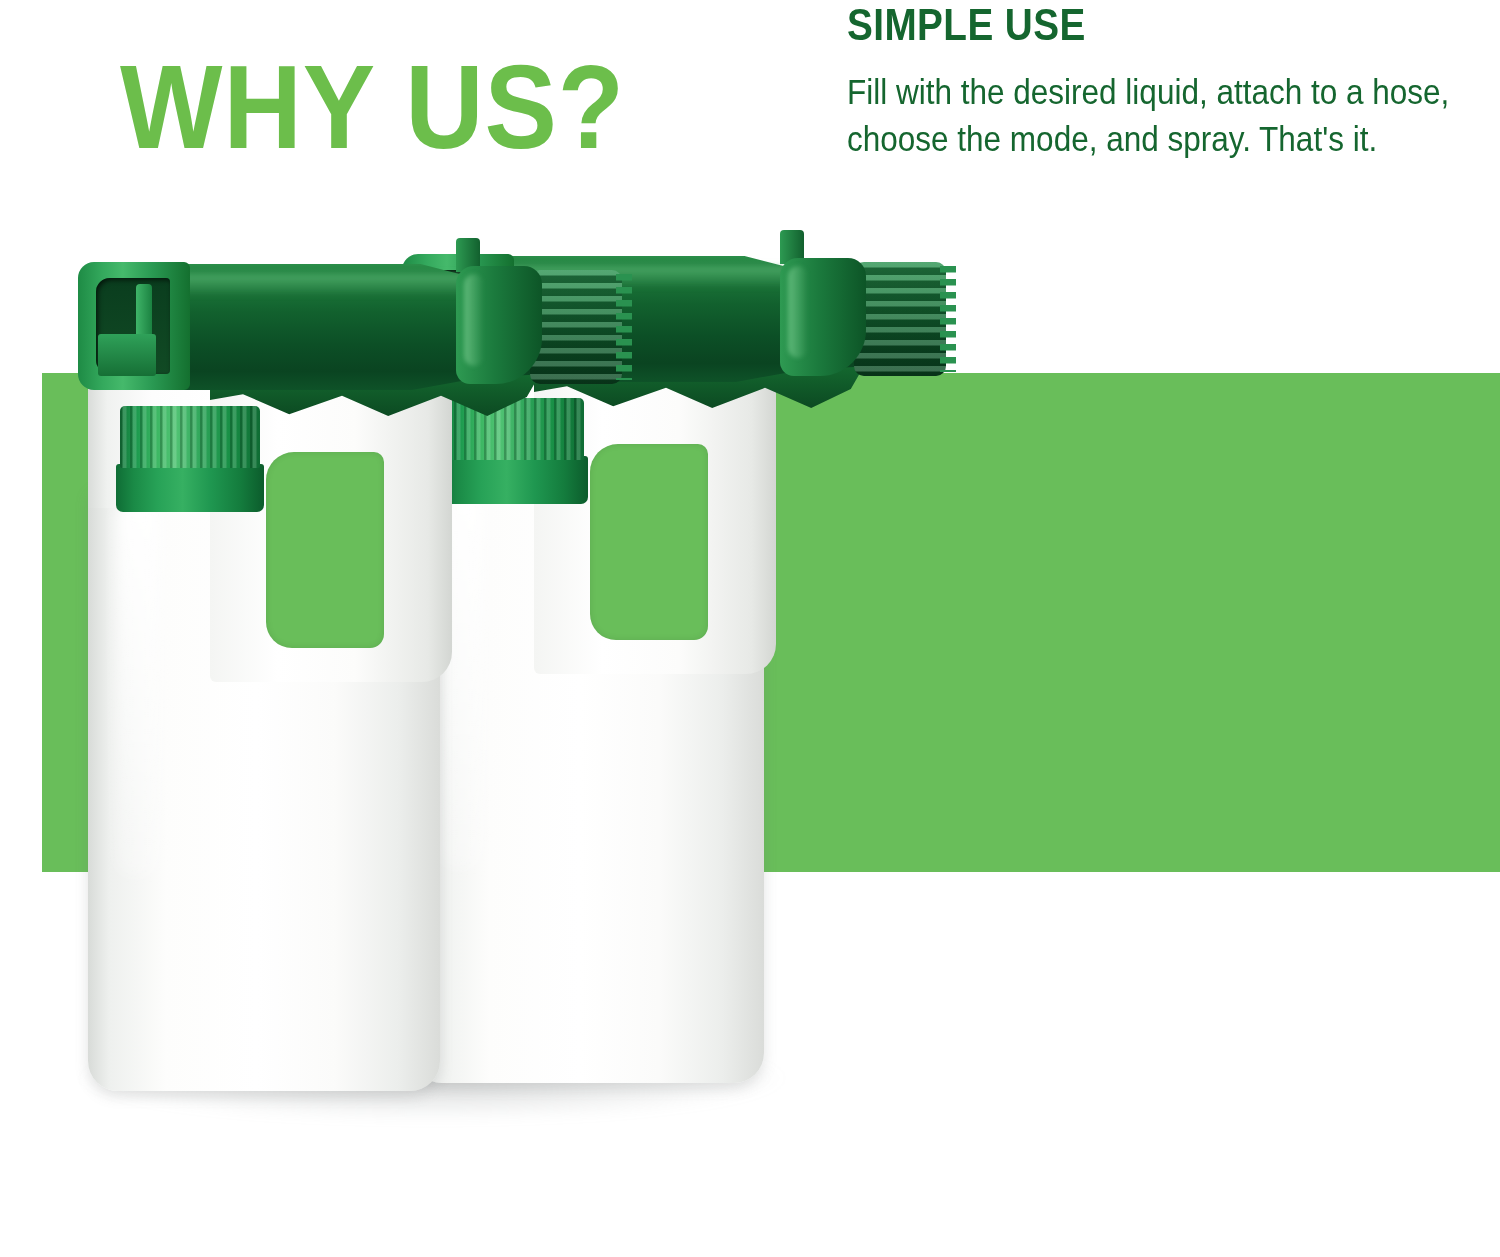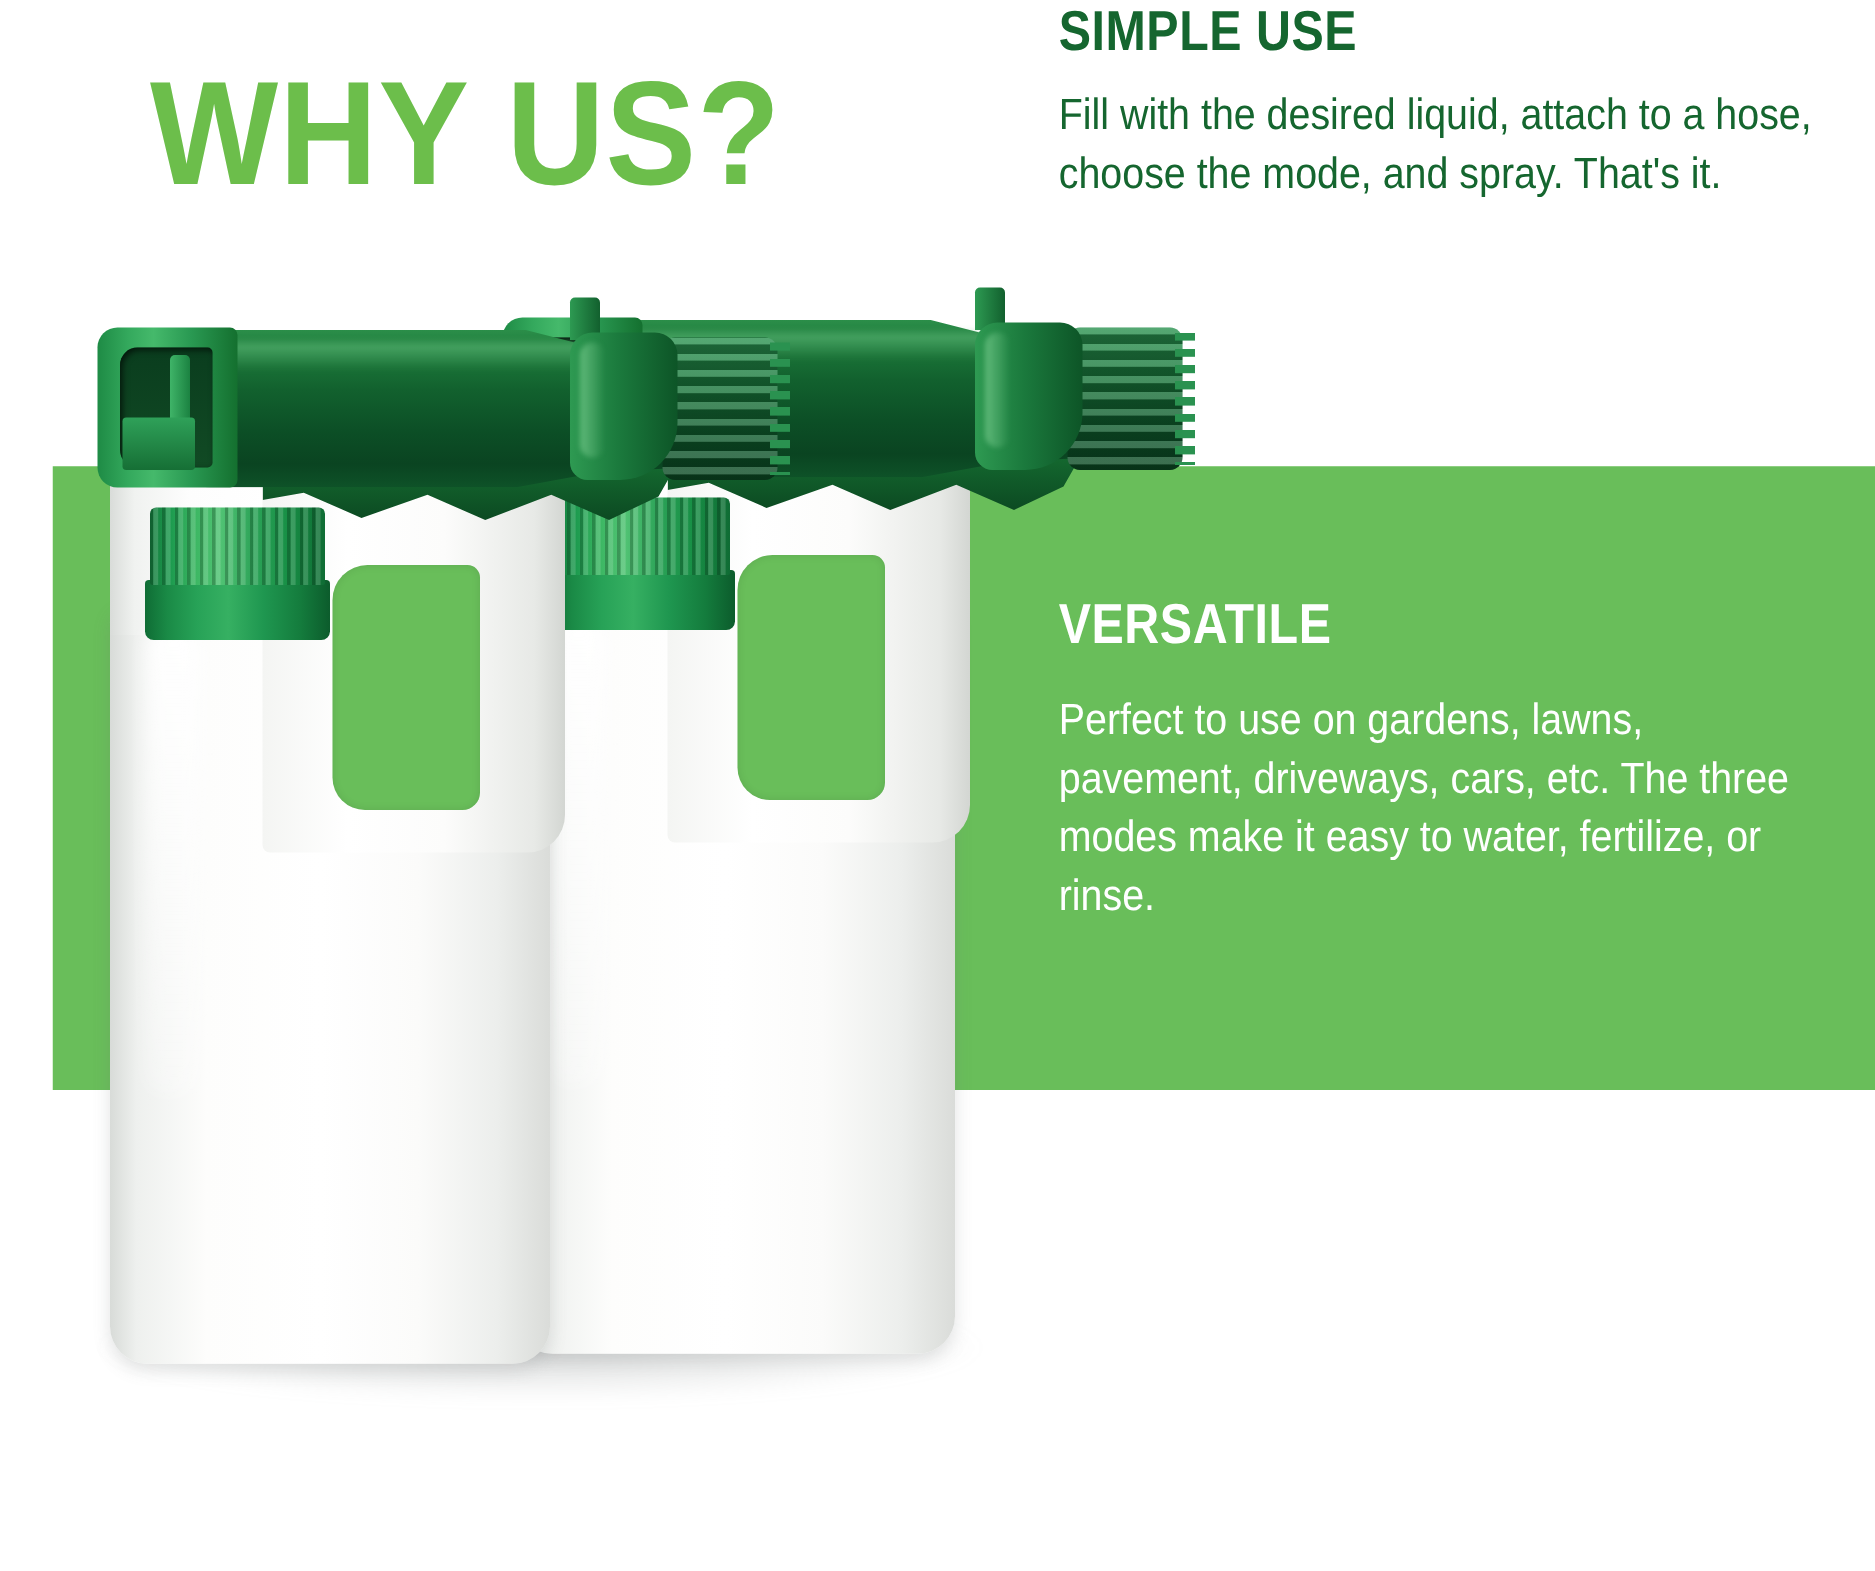--- a/index.html
+++ b/index.html
@@ -475,21 +475,17 @@
 
   </div>
 
   <div class="right-col">
 
     <div class="blk blk-simple dark">
       <h2>SIMPLE USE</h2>
       <p>Fill with the desired liquid, attach to a hose, choose the mode, and spray. That's it.</p>
     </div>
 
-    <div class="blk blk-versatile light">
-      <h2>VERSATILE</h2>
-      <p>Perfect to use on gardens, lawns, pavement, driveways, cars, etc. The three modes make it easy to water, fertilize, or rinse.</p>
-    </div>
 
 
   </div>
 
 </div>
 
 </body></html>

